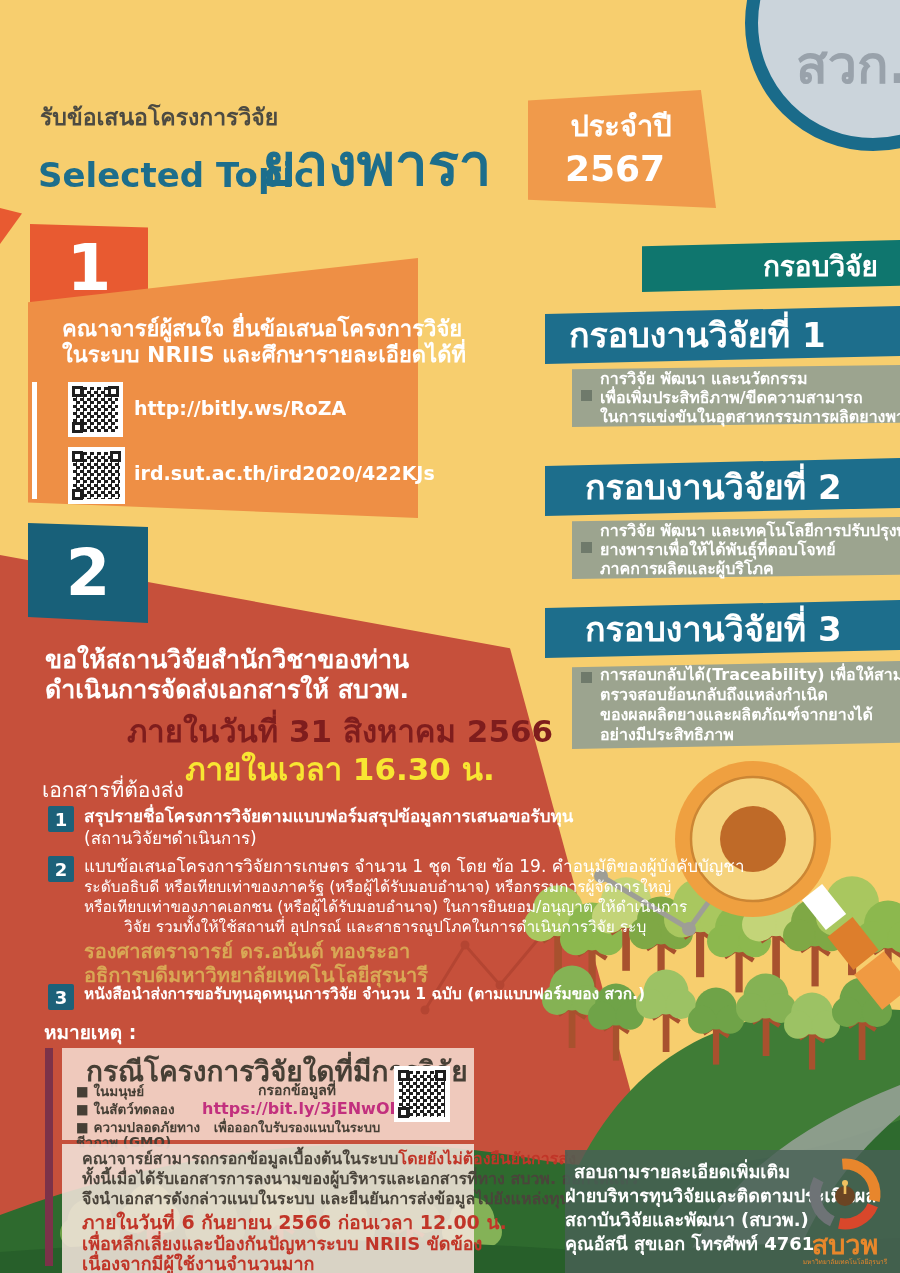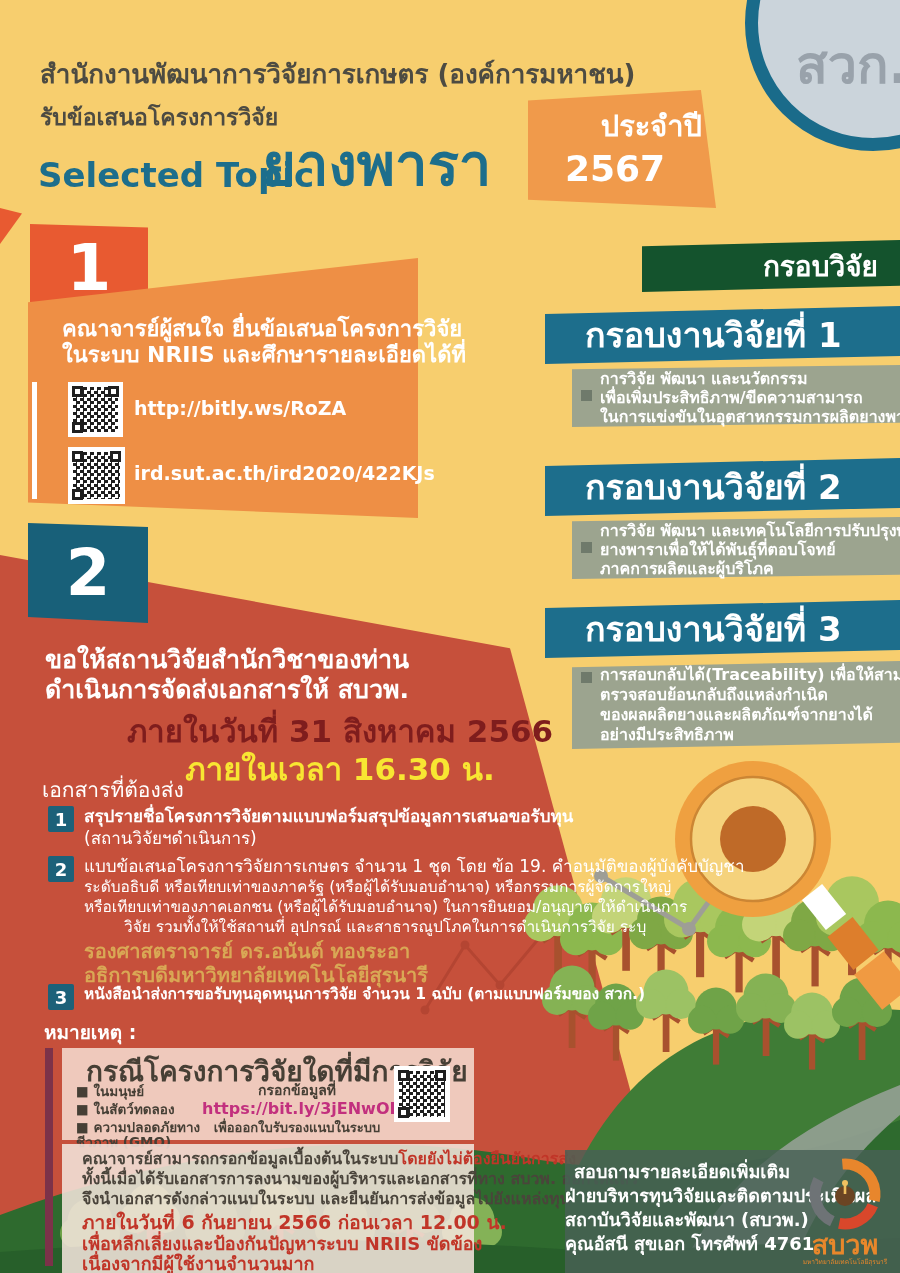--- a/index.html
+++ b/index.html
@@ -29,28 +29,27 @@
 
 <div class="poster">
 
   <div class="abs" style="left:745px;top:-105px;width:256px;height:256px;border-radius:50%;
               background:#CBD4DB;border:13px solid #1A6B8A;box-sizing:border-box;">
     <span class="t" style="left:38px;top:128px;font-size:52px;font-weight:bold;color:#99A2AB;">สวก.</span>
   </div>
 
   <div class="abs" style="left:0;top:208px;width:22px;height:36px;background:#E85A31;clip-path:polygon(0 0,100% 15%,0 100%);"></div>
 
-  <div class="t" style="left:40px;top:60px;font-size:26px;font-weight:bold;color:#4D4B42;">สำนักงานพัฒนาการวิจัยการเกษตร (องค์การมหาชน)</div>
   <div class="t" style="left:40px;top:104px;font-size:23px;font-weight:bold;color:#4D4B42;">รับข้อเสนอโครงการวิจัย</div>
   <div class="t" style="left:38px;top:156px;font-size:34px;font-weight:bold;color:#1D6E8C;">Selected Topic</div>
   <div class="t" style="left:262px;top:132px;font-size:58px;font-weight:bold;color:#1D6E8C;">ยางพารา</div>
 
   <div class="abs" style="left:528px;top:90px;width:188px;height:118px;background:#F09A4B;
               clip-path:polygon(0 9%,92% 0,100% 100%,0 93%);text-align:center;color:#fff;">
-    <div class="t" style="left:12px;right:14px;top:20px;font-size:29px;font-weight:bold;white-space:nowrap;text-align:right;">ประจำปี</div>
+    <div class="t" style="left:12px;right:14px;top:20px;font-size:29px;font-weight:bold;white-space:nowrap;text-align:center;">ประจำปี</div>
     <div class="t" style="left:0;right:14px;top:58px;font-size:36px;font-weight:bold;white-space:nowrap;text-align:center;">2567</div>
   </div>
 
   <div class="numbox" style="left:30px;top:224px;width:118px;height:88px;background:#E85A31;font-size:64px;
               clip-path:polygon(0 0,100% 4%,100% 88%,0 100%);">
     <span>1</span>
   </div>
   <div class="abs" style="left:28px;top:258px;width:390px;height:260px;background:#EE8F45;
               clip-path:polygon(0 17%,100% 0,100% 100%,0 94%);"></div>
   <div class="t w" style="left:62px;top:316px;font-size:22px;font-weight:bold;">คณาจารย์ผู้สนใจ ยื่นข้อเสนอโครงการวิจัย</div>
@@ -135,27 +134,27 @@
     <circle cx="601" cy="876" r="7" fill="#9E9E96"></circle>
     <circle cx="689" cy="929" r="7" fill="#9E9E96"></circle>
     <line x1="812" y1="892" x2="836" y2="922" stroke="#FFFFFF" stroke-width="26"></line>
     <line x1="840" y1="927" x2="866" y2="960" stroke="#DD7E2C" stroke-width="32"></line>
     <line x1="869" y1="963" x2="897" y2="998" stroke="#F09A42" stroke-width="38"></line>
     <circle cx="753" cy="839" r="78" fill="#EFA040"></circle>
     <circle cx="753" cy="839" r="62" fill="#F5D27C" stroke="#CC8634" stroke-width="2.5"></circle>
     <circle cx="753" cy="839" r="33" fill="#BF6A28"></circle>
   </svg>
 
-  <div class="abs" style="left:642px;top:240px;width:258px;height:52px;background:#14532d;
+  <div class="abs" style="left:642px;top:240px;width:258px;height:52px;background:#0f766e;
               clip-path:polygon(0 12%,100% 0,100% 88%,0 100%);display:flex;align-items:center;justify-content:flex-end;">
     <span style="color:#fff;font-size:28px;font-weight:bold;padding-right:22px;">กรอบวิจัย</span>
   </div>
 
   <div class="frame-head" style="left:545px;top:306px;width:355px;height:58px;">
-    <span style="font-size:34px;padding-left:40px;">กรอบงานวิจัยที่ 1</span>
+    <span style="font-size:34px;padding-left:24px;">กรอบงานวิจัยที่ 1</span>
   </div>
   <div class="frame-body" style="left:572px;top:365px;width:328px;height:62px;"></div>
   <span class="bullet-sq" style="left:581px;top:390px;"></span>
   <div class="t w" style="left:600px;top:370px;font-size:16px;font-weight:bold;">การวิจัย พัฒนา และนวัตกรรม</div>
   <div class="t w" style="left:600px;top:389px;font-size:16px;font-weight:bold;">เพื่อเพิ่มประสิทธิภาพ/ขีดความสามารถ</div>
   <div class="t w" style="left:600px;top:408px;font-size:16px;font-weight:bold;">ในการแข่งขันในอุตสาหกรรมการผลิตยางพารา</div>
 
   <div class="frame-head" style="left:545px;top:458px;width:355px;height:58px;">
     <span style="font-size:34px;padding-left:40px;">กรอบงานวิจัยที่ 2</span>
   </div>

